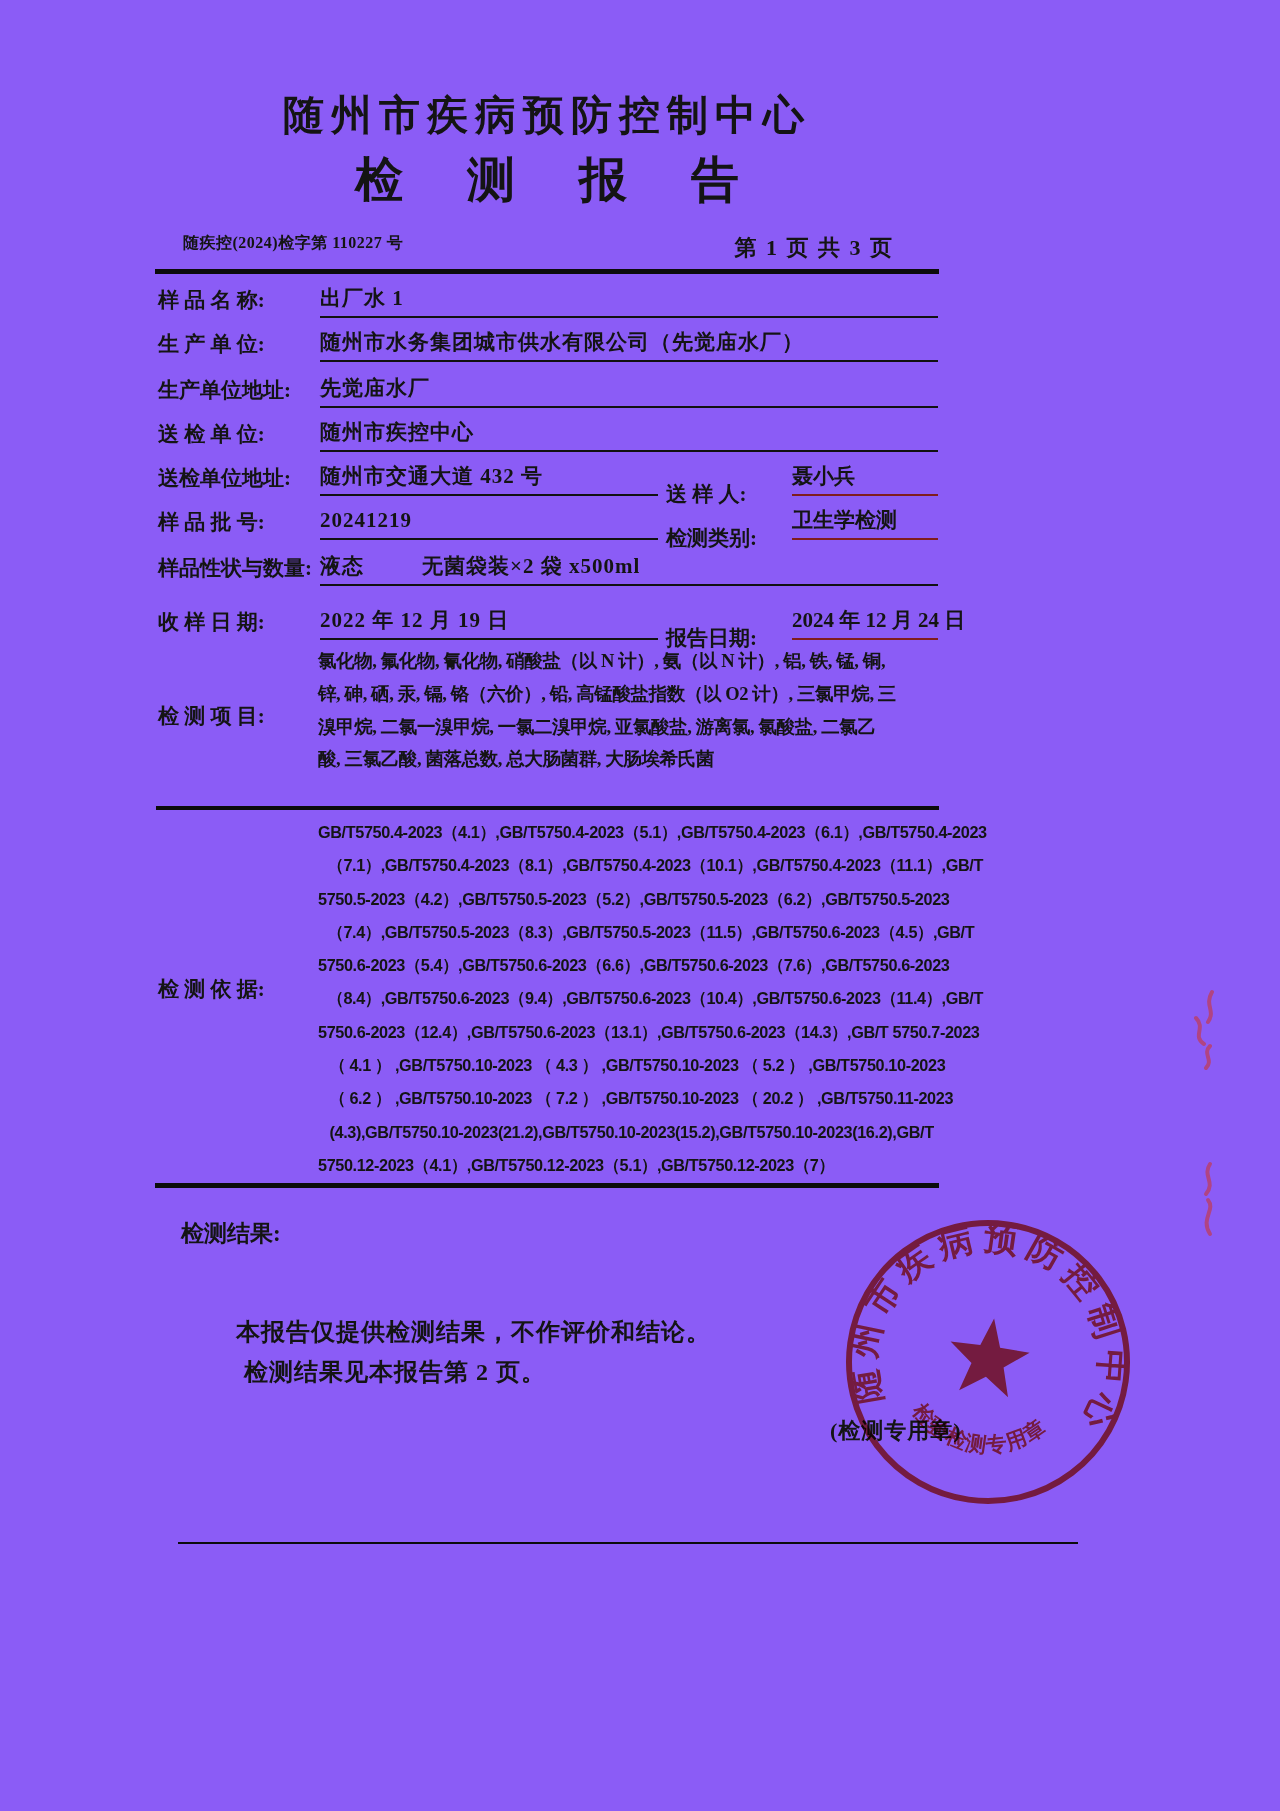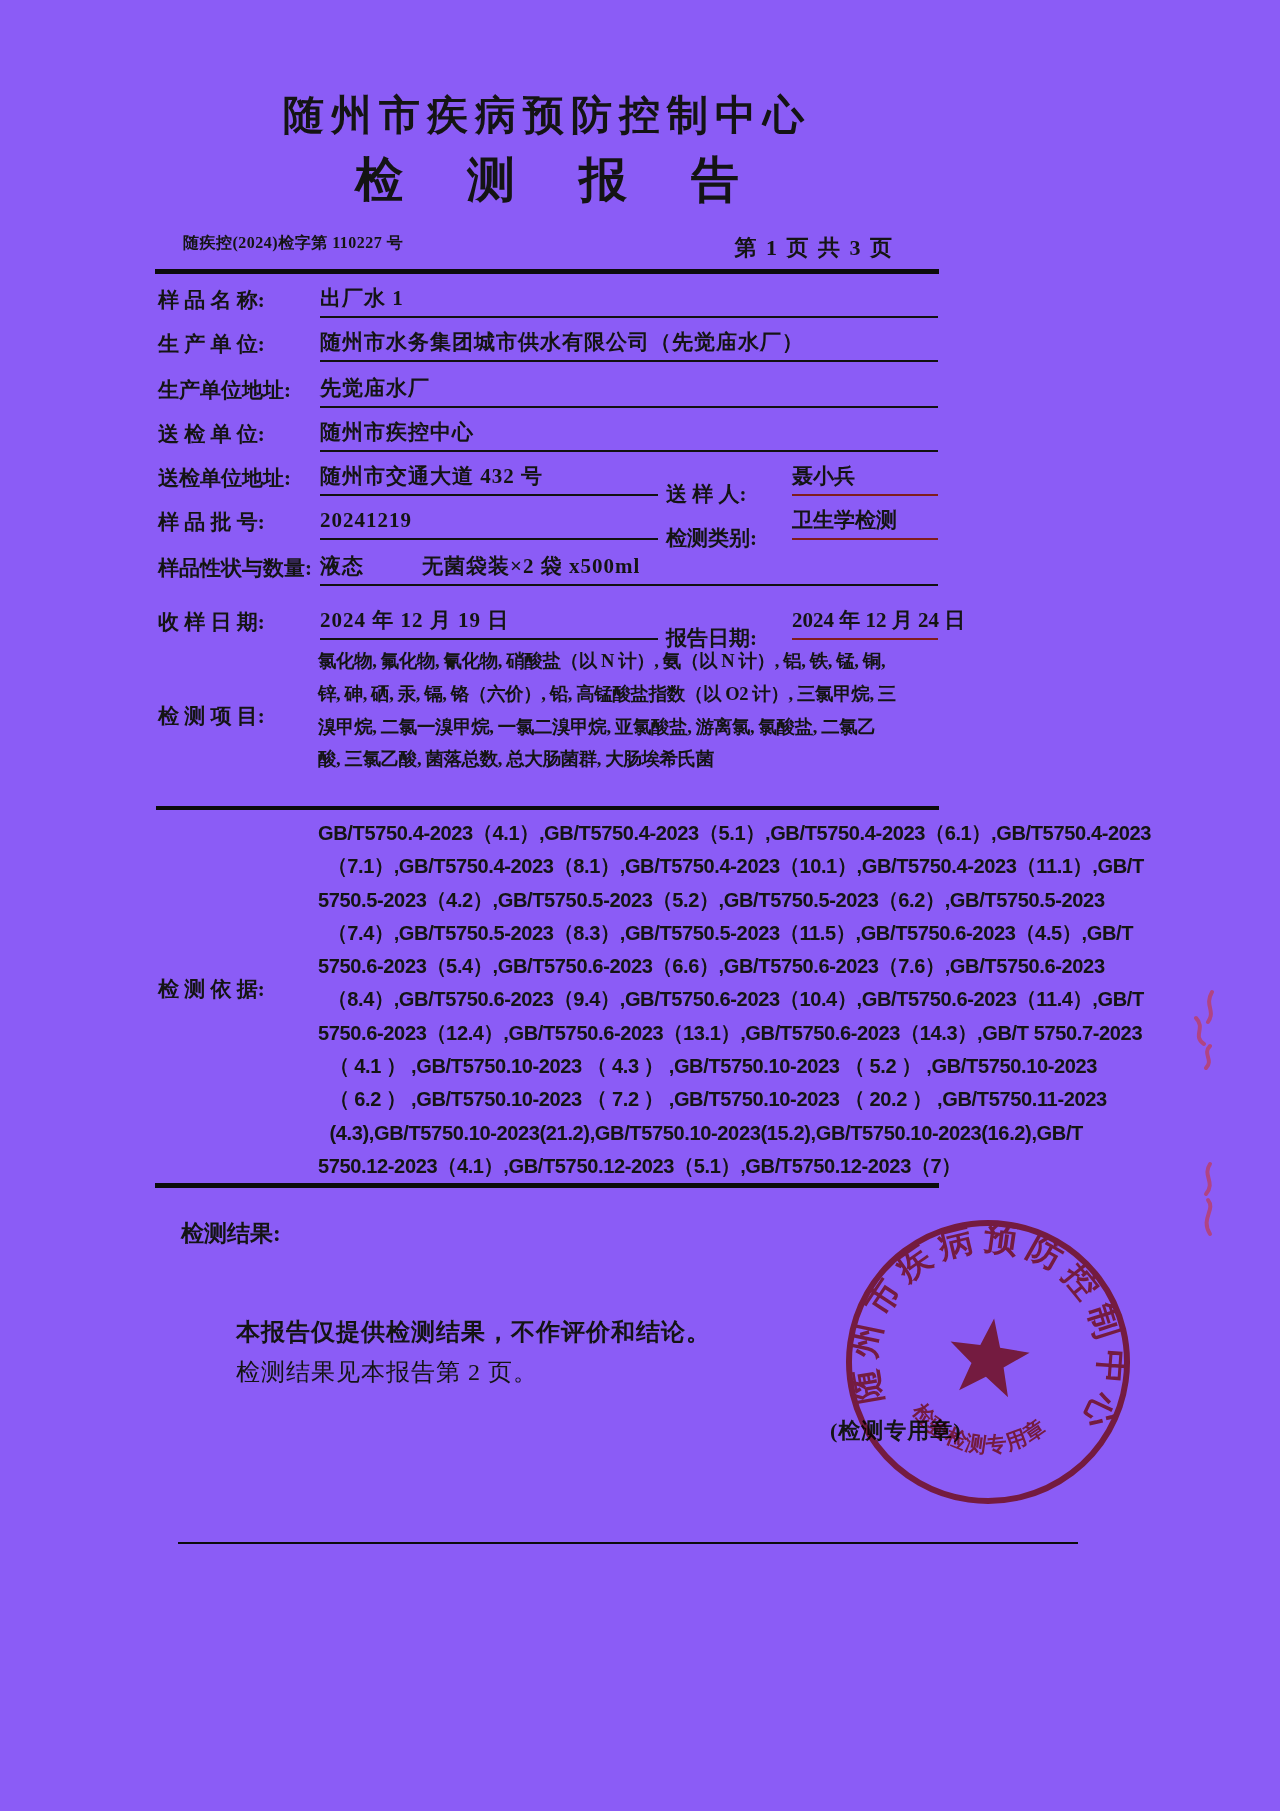--- a/index.html
+++ b/index.html
@@ -47,27 +47,27 @@
   
   .blklabel{position:absolute;left:158px;width:160px;font-size:21px;font-weight:700;white-space:nowrap;}
   .items-block{
     position:absolute;left:318px;top:645px;width:624px;
     font-size:18.5px;font-weight:700;letter-spacing:-.4px;line-height:32.8px;
   }
   .items-block div{white-space:nowrap;}
   .basis-block{
     position:absolute;left:318px;top:816px;width:630px;
     font-family:"Liberation Sans", sans-serif;
-    font-size:21px;font-weight:700;letter-spacing:-.4px;line-height:33.3px;
+    font-size:17px;font-weight:700;letter-spacing:-.4px;line-height:33.3px;
   }
   .basis-block div{white-space:nowrap;transform:scaleX(.955);transform-origin:left center;}
   
   .results-label{position:absolute;left:181px;top:1218px;font-size:23px;font-weight:700;}
   .results-note1{position:absolute;left:236px;top:1288px;font-size:24px;font-weight:700;letter-spacing:1px;margin-top:28px;}
-  .results-note2{position:absolute;left:236px;top:1356px;font-size:24px;font-weight:400;letter-spacing:1px;}
+  .results-note2{position:absolute;left:244px;top:1356px;font-size:24px;font-weight:700;letter-spacing:1px;}
   
   .stamp-caption{
     position:absolute;left:830px;top:1416px;font-size:22px;font-weight:700;z-index:1;letter-spacing:1px;
   }
   .stamp{
     position:absolute;left:838px;top:1212px;width:300px;height:300px;
     z-index:2;mix-blend-mode:multiply;opacity:.88;
   }
   .artifact{position:absolute;opacity:.55;}
 </style>
@@ -118,21 +118,21 @@
     <span class="rval">卫生学检测</span>
   </div>
 
   <div class="frow" style="top:550px;">
     <span class="flabel">样品性状与数量:</span>
     <span class="fval full"><span>液态</span><span class="state-gap"></span><span>无菌袋装×2 袋 x500ml</span></span>
   </div>
 
   <div class="frow" style="top:604px;">
     <span class="flabel">收 样 日 期:</span>
-    <span class="fval half">2024 年 12 月 19 日</span>
+    <span class="fval half">2022 年 12 月 19 日</span>
     <span class="rlabel">报告日期:</span>
     <span class="rval">2024 年 12 月 24 日</span>
   </div>
 
   <div class="blklabel" style="top:702px;">检 测 项 目:</div>
   <div class="items-block">
     <div>氯化物, 氟化物, 氰化物, 硝酸盐（以 N 计）, 氨（以 N 计）, 铝, 铁, 锰, 铜,</div>
     <div>锌, 砷, 硒, 汞, 镉, 铬（六价）, 铅, 高锰酸盐指数（以 O2 计）, 三氯甲烷, 三</div>
     <div>溴甲烷, 二氯一溴甲烷, 一氯二溴甲烷, 亚氯酸盐, 游离氯, 氯酸盐, 二氯乙</div>
     <div>酸, 三氯乙酸, 菌落总数, 总大肠菌群, 大肠埃希氏菌</div>

